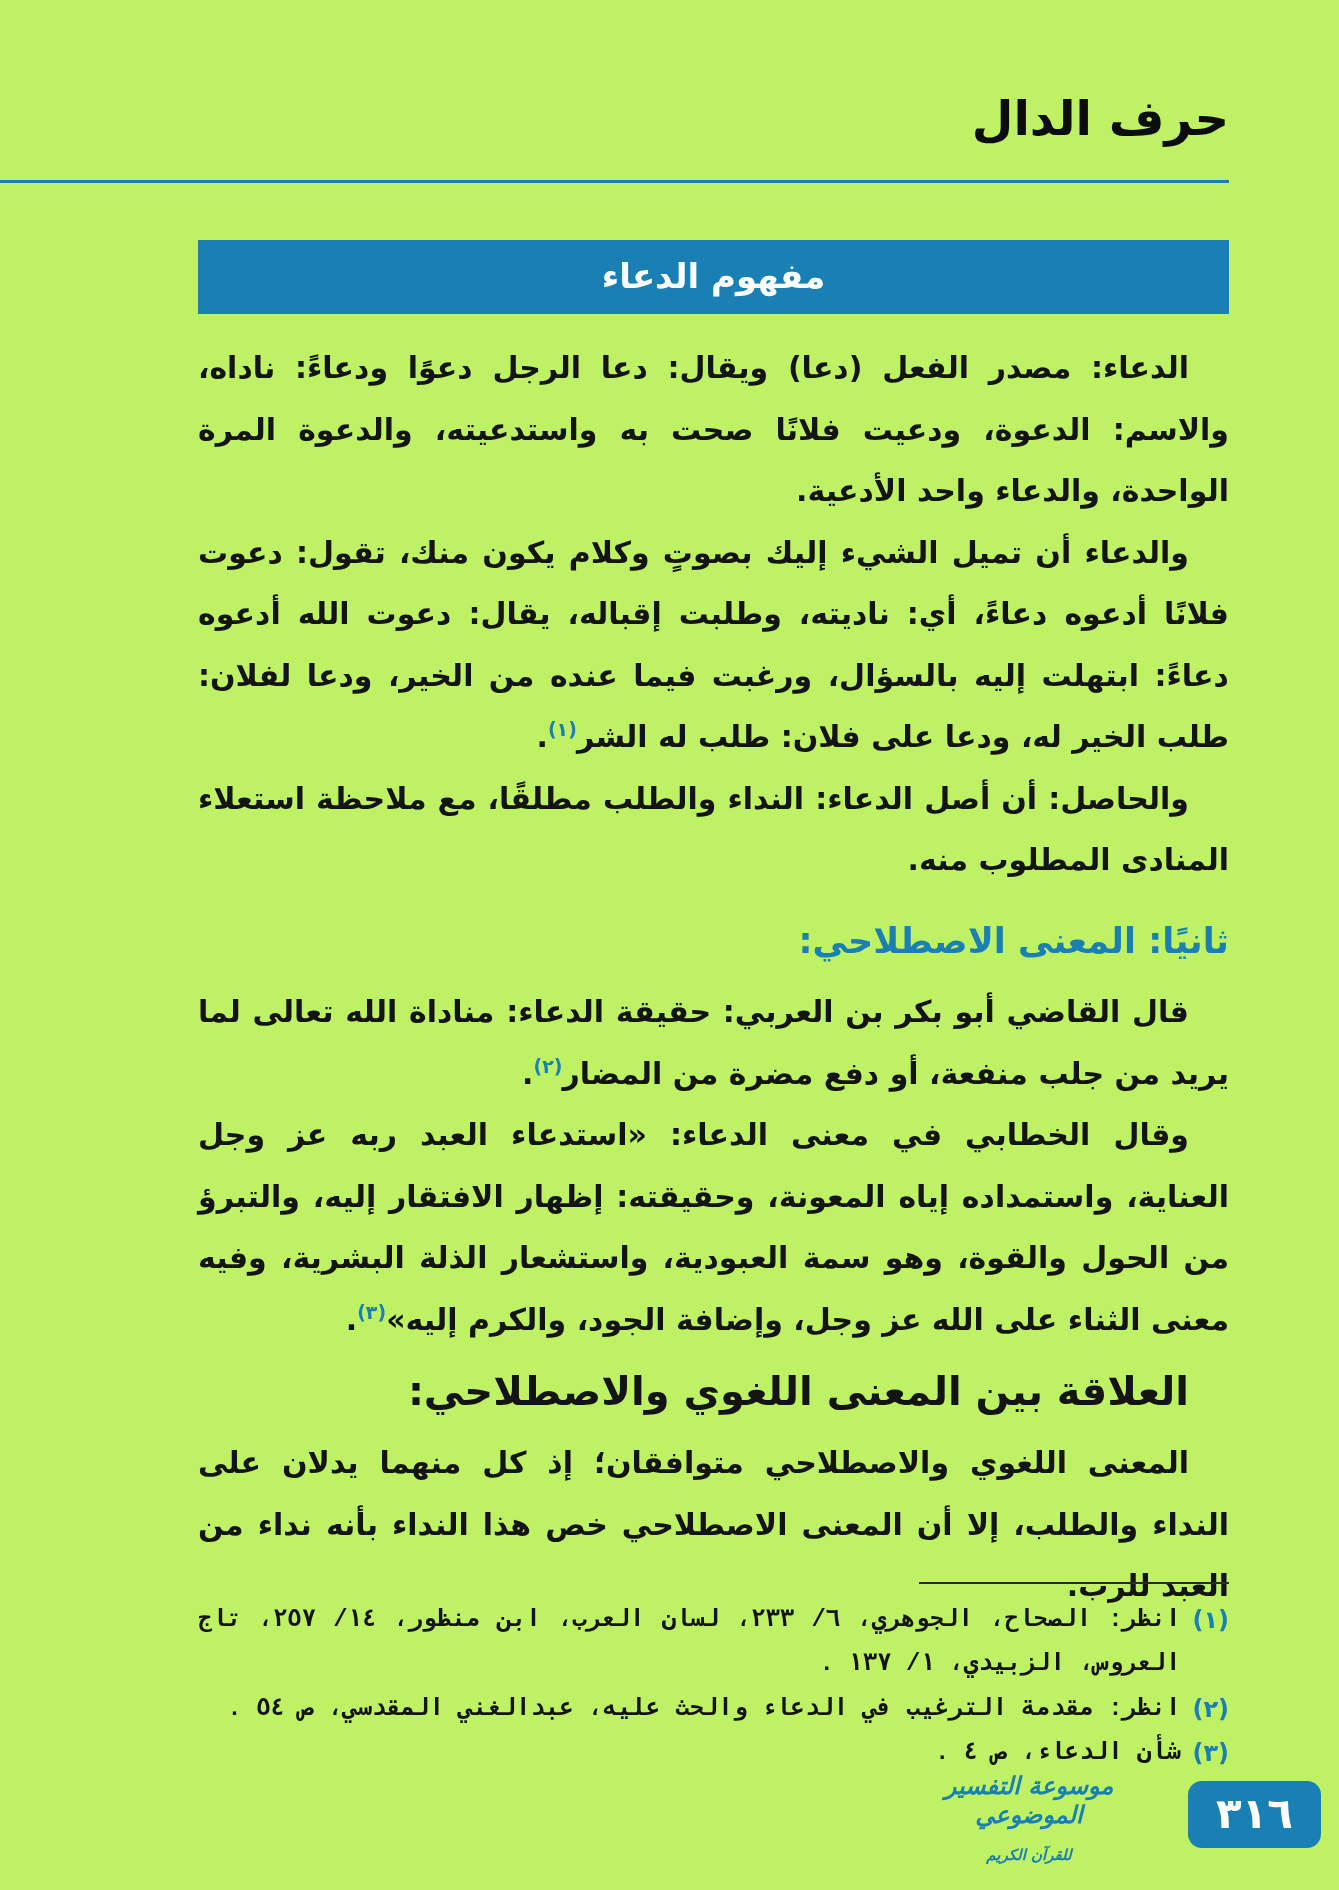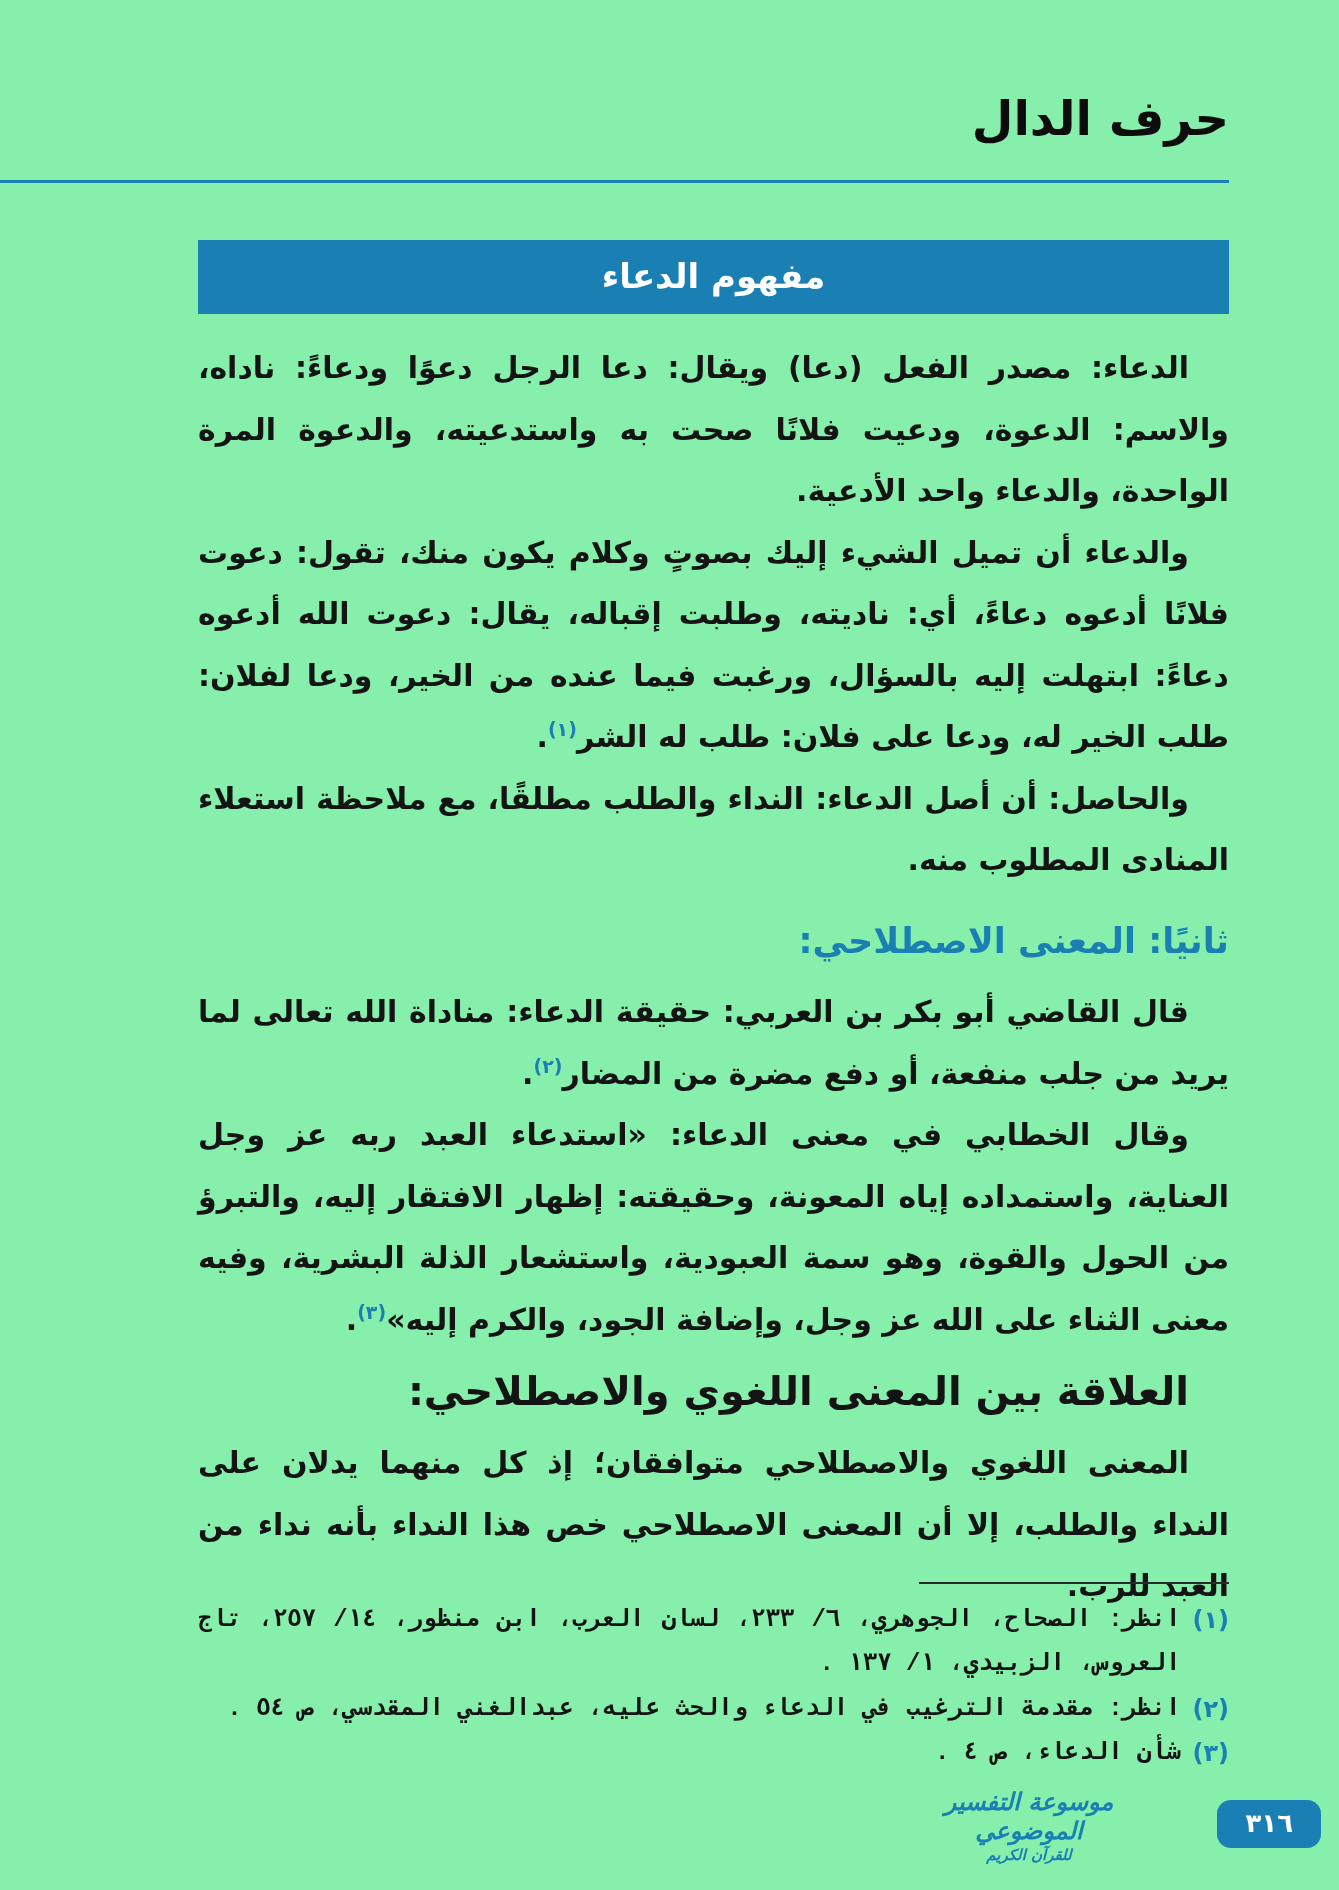--- a/index.html
+++ b/index.html
@@ -2,21 +2,21 @@
 <html lang="ar" dir="rtl" style="--accent: #1a80b4;"><head>
 <meta charset="utf-8">
 <style>
   :root { --accent: #1a80b4; --ink: #141414; }
   * { margin: 0; padding: 0; box-sizing: border-box; }
   body { margin: 0; background: #ffffff; }
   .page {
     position: relative;
     width: 1339px;
     height: 1890px;
-    background: #86efac;
+    background: #bef264;
     font-family: "DejaVu Sans", sans-serif;
     direction: rtl;
     overflow: hidden;
   }
   .chapter-title {
     position: absolute;
     top: 90px;
     right: 110px;
     font-size: 48px;
     font-weight: bold;
@@ -112,29 +112,29 @@
   .emblem-top {
     font-size: 24px;
     font-weight: bold;
     font-style: italic;
     line-height: 1.2;
   }
   .emblem-bottom {
     font-size: 15px;
     font-weight: bold;
     font-style: italic;
-    margin-top: 0;
+    margin-top: 16px;
   }
   .page-tab {
     position: absolute;
     bottom: 42px;
     right: 18px;
     background: var(--accent);
     color: #ffffff;
-    font-size: 26px;
+    font-size: 42px;
     font-weight: bold;
     padding: 8px 28px 10px;
     border-radius: 14px;
   }
 </style>
 </head>
 <body>
 
 <div class="page">
 

